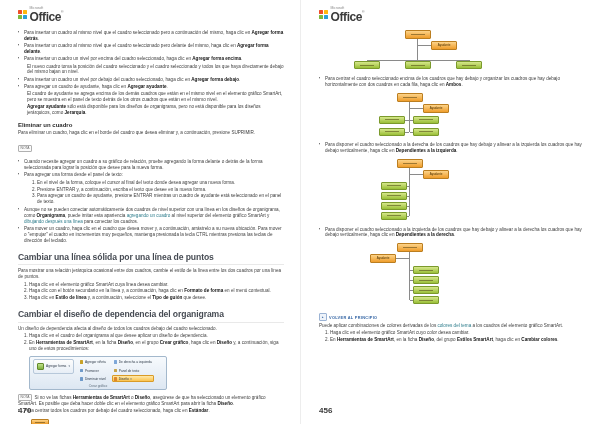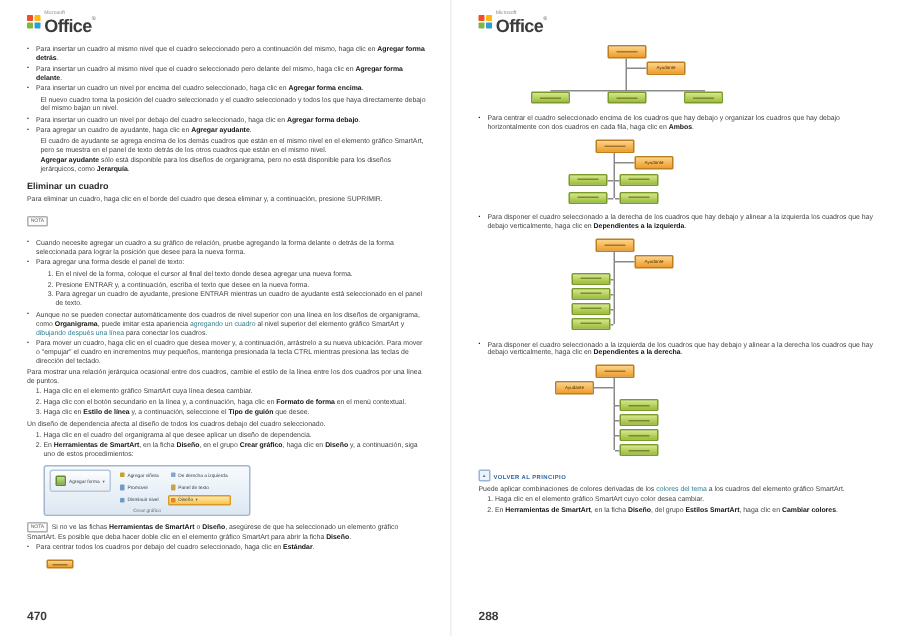--- a/index.html
+++ b/index.html
@@ -132,27 +132,29 @@
     </ol>
     <div class="bullet">
       <span class="bullet-mark"></span>
       <span class="bullet-txt"><span>Aunque no se pueden conectar automáticamente dos cuadros de nivel superior con una línea en los diseños de organigrama, como </span><span class="b">Organigrama</span><span>, puede imitar esta apariencia </span><span class="lnk">agregando un cuadro</span><span> al nivel superior del elemento gráfico SmartArt y </span><span class="lnk">dibujando después una línea</span><span> para conectar los cuadros.</span></span>
     </div>
     <div class="bullet">
       <span class="bullet-mark"></span>
       <span class="bullet-txt"><span>Para mover un cuadro, haga clic en el cuadro que desea mover y, a continuación, arrástrelo a su nueva ubicación. Para mover o "empujar" el cuadro en incrementos muy pequeños, mantenga presionada la tecla CTRL mientras presiona las teclas de dirección del teclado.</span></span>
     </div>
 
+    <div class="h-big">Cambiar una línea sólida por una línea de puntos</div>
     <div class="para">Para mostrar una relación jerárquica ocasional entre dos cuadros, cambie el estilo de la línea entre los dos cuadros por una línea de puntos.</div>
     <ol class="steps">
       <li><span>Haga clic en el elemento gráfico SmartArt cuya línea desea cambiar.</span></li>
       <li><span>Haga clic con el botón secundario en la línea y, a continuación, haga clic en </span><span class="b">Formato de forma</span><span> en el menú contextual.</span></li>
       <li><span>Haga clic en </span><span class="b">Estilo de línea</span><span> y, a continuación, seleccione el </span><span class="b">Tipo de guión</span><span> que desee.</span></li>
     </ol>
 
+    <div class="h-big">Cambiar el diseño de dependencia del organigrama</div>
     <div class="para">Un diseño de dependencia afecta al diseño de todos los cuadros debajo del cuadro seleccionado.</div>
     <ol class="steps">
       <li><span>Haga clic en el cuadro del organigrama al que desee aplicar un diseño de dependencia.</span></li>
       <li><span>En </span><span class="b">Herramientas de SmartArt</span><span>, en la ficha </span><span class="b">Diseño</span><span>, en el grupo </span><span class="b">Crear gráfico</span><span>, haga clic en </span><span class="b">Diseño</span><span> y, a continuación, siga uno de estos procedimientos:</span></li>
     </ol>
 
     <div class="ribbon">
       <div class="ribbon-grid">
         <div class="rb-big">
           <span class="rb-ico-add"></span>
@@ -347,15 +349,15 @@
       <span class="backtop-ico"></span>
       <span class="backtop-txt">VOLVER AL PRINCIPIO</span>
     </div>
 
     <div class="para"><span>Puede aplicar combinaciones de colores derivadas de los </span><span class="lnk">colores del tema</span><span> a los cuadros del elemento gráfico SmartArt.</span></div>
     <ol class="steps">
       <li><span>Haga clic en el elemento gráfico SmartArt cuyo color desea cambiar.</span></li>
       <li><span>En </span><span class="b">Herramientas de SmartArt</span><span>, en la ficha </span><span class="b">Diseño</span><span>, del grupo </span><span class="b">Estilos SmartArt</span><span>, haga clic en </span><span class="b">Cambiar colores</span><span>.</span></li>
     </ol>
 
-    <div class="pagenum">288</div>
+    <div class="pagenum">456</div>
   </div>
 </div>
 
 </body></html>

